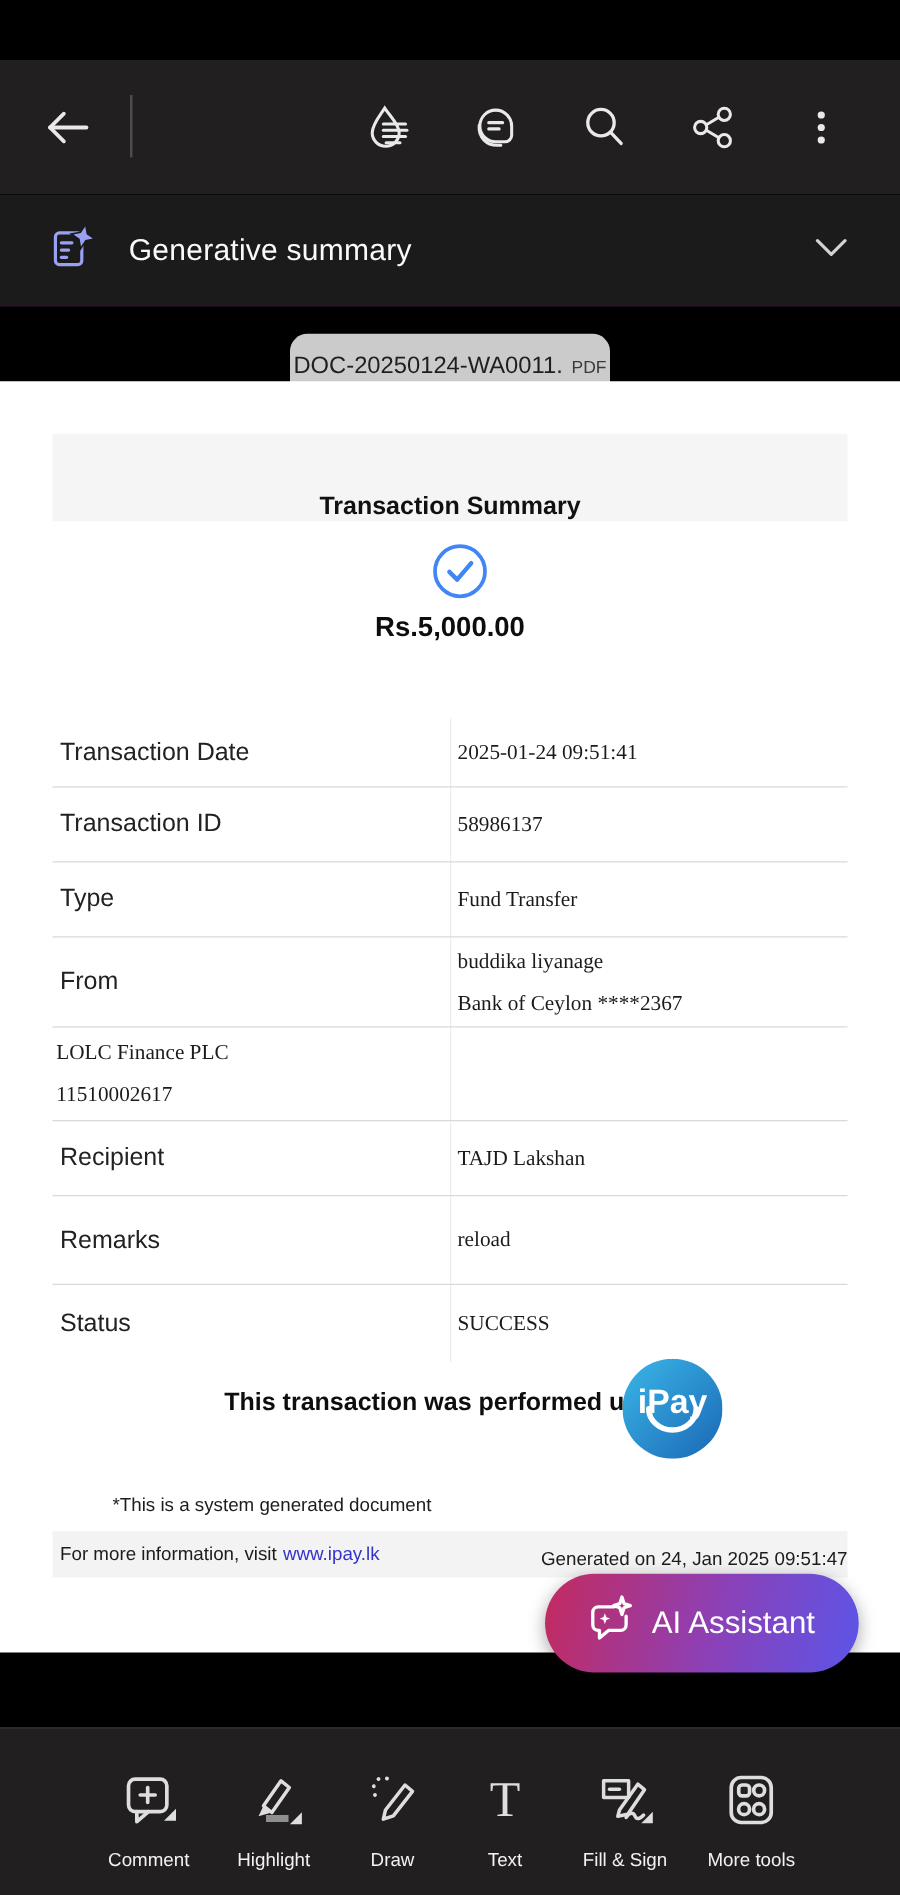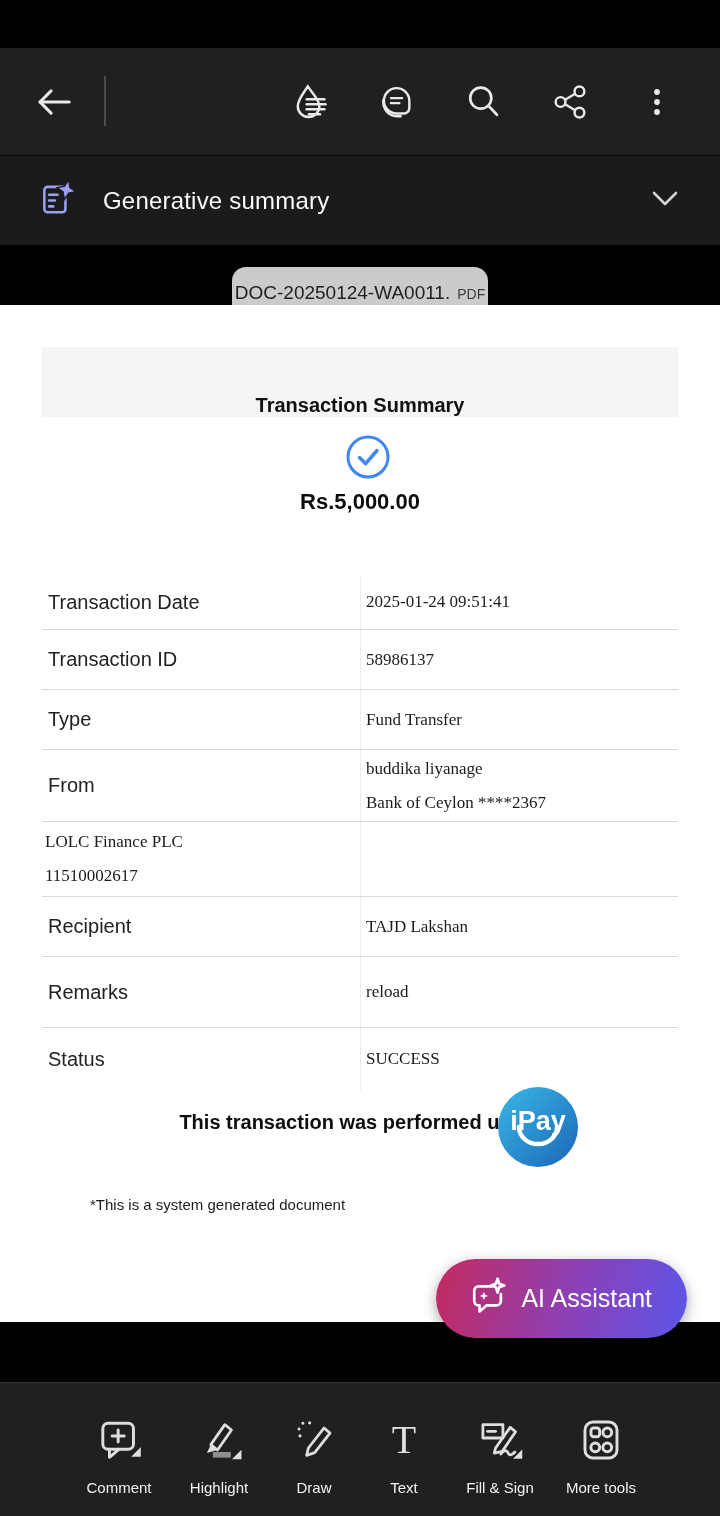--- a/index.html
+++ b/index.html
@@ -254,20 +254,27 @@
               </linearGradient>
             </defs>
           <circle cx="40" cy="40" r="40" fill="url(#ipayg)"></circle>
           <text x="40" y="43" text-anchor="middle" font-family="Liberation Sans, sans-serif" font-size="27" font-weight="bold" fill="#fff">iPay</text>
           <path d="M21 40 a19 17 0 0 0 38 0" fill="none" stroke="#fff" stroke-width="4.4" stroke-linecap="round"></path>
         </svg>
       </span>
 
       <div class="sys-note">*This is a system generated document</div>
 
+      <div class="footer-band">
+        <div class="footer-left">
+          <span>For more information, visit</span>
+          <span class="lnk">www.ipay.lk</span>
+        </div>
+        <div class="footer-right">Generated on 24, Jan 2025 09:51:47</div>
+      </div>
 
     </div>
 
     <div class="ai-btn">
       <span>
         <svg width="40" height="40" viewBox="0 0 36 36">
             <g fill="none" stroke="#fff" stroke-width="2.4" stroke-linecap="round" stroke-linejoin="round">
               <path d="M22 8.5 H10.5 a4 4 0 0 0 -4 4 v9 a4 4 0 0 0 4 4 h0.8 v5.5 l6.5 -5.5 h8.7 a4 4 0 0 0 4 -4 v-6.2"></path>
               <path d="M27.5 1.5 L29 6.2 L33.5 7.7 L29 9.2 L27.5 14 L26 9.2 L21.5 7.7 L26 6.2 Z"></path>
             </g>

